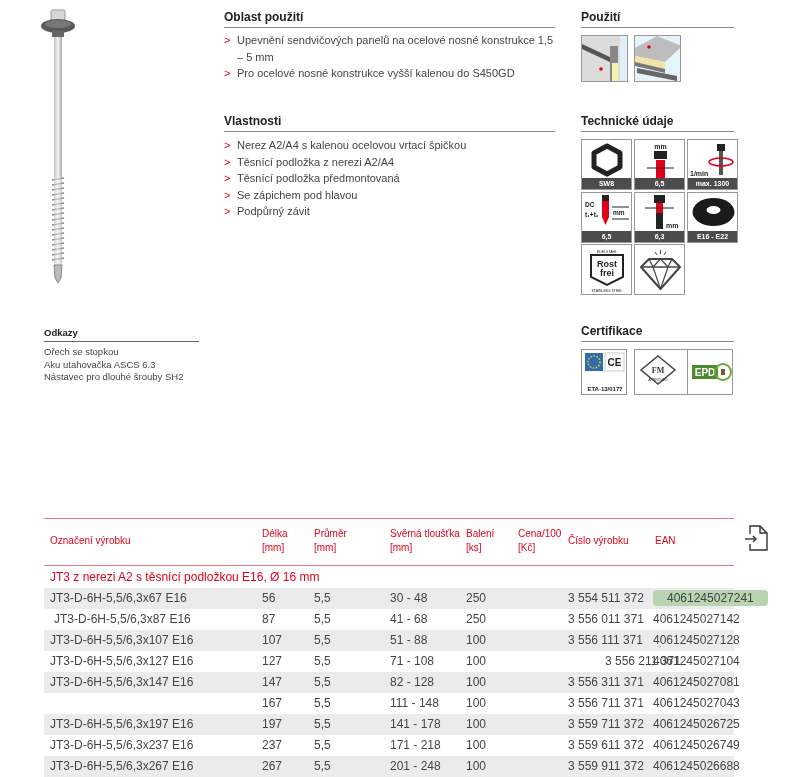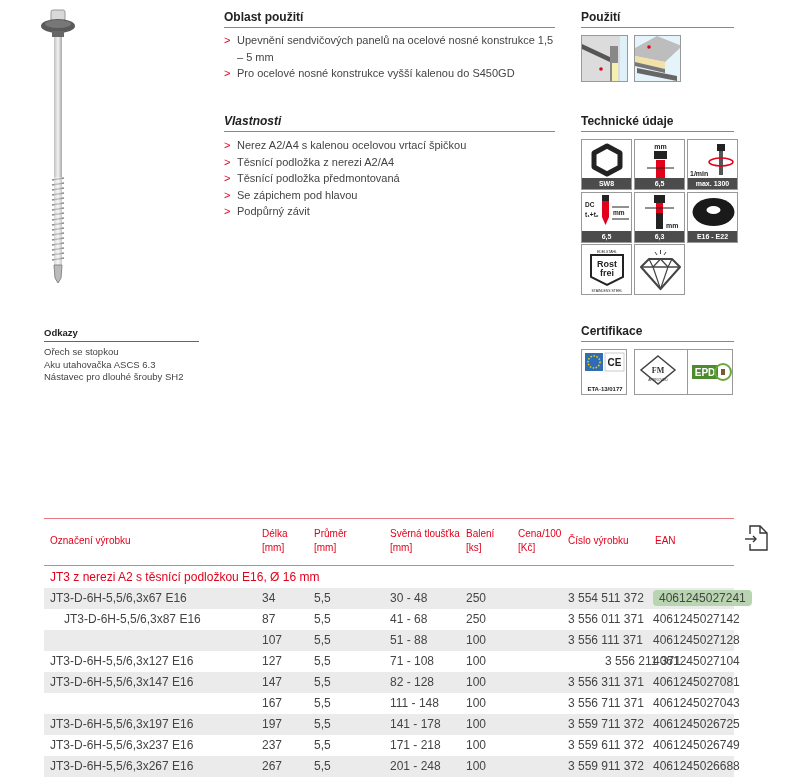--- a/index.html
+++ b/index.html
@@ -31,21 +31,21 @@
   .tbl { left: 44px; top: 518px; width: 690px; }
   .tbl .top-line { height: 1px; background: #e87a85; }
   .thead { position: relative; height: 46px; }
   .thead .th { position: absolute; top: 8px; color: #e2001a; font-size: 10px; line-height: 14px; }
   .thead .th.single { top: 15px; }
   .tbl .mid-line { height: 1px; background: #e87a85; }
   .group-row { height: 22px; line-height: 22px; padding-left: 6px; color: #e2001a; font-size: 12px; }
   .row { position: relative; height: 21px; line-height: 21px; font-size: 12px; color: #444; }
   .row.gray { background: #ebebeb; }
   .row .td { position: absolute; top: 0; }
-  .ean-hl { background: #b8d4b0; border-radius: 4px; padding: 1px 6px; }
+  .ean-hl { background: #b8d4b0; border-radius: 4px; padding: 1px 14px; }
 
   .export-btn { left: 745px; top: 524px; width: 26px; height: 28px; cursor: pointer; }
 </style>
 </head>
 <body>
 
 <div class="abs product-img">
   <svg width="40" height="282" viewBox="0 0 40 282">
     <defs>
       <linearGradient id="shaft" x1="0" x2="1">
@@ -83,21 +83,21 @@
   </svg>
 </div>
 
 <div class="abs sec-title" style="left:224px; top:10px;">Oblast použití</div>
 <div class="abs sec-line" style="left:224px; top:27px; width:331px;"></div>
 <ul class="abs bullets" style="left:224px; top:32px; width:335px;">
   <li><span class="gt">&gt;</span><span>Upevnění sendvičových panelů na ocelové nosné konstrukce 1,5 – 5 mm</span></li>
   <li><span class="gt">&gt;</span><span>Pro ocelové nosné konstrukce vyšší kalenou do S450GD</span></li>
 </ul>
 
-<div class="abs sec-title" style="left:224px; top:114px;font-style:italic;">Vlastnosti</div>
+<div class="abs sec-title" style="left:224px; top:114px;">Vlastnosti</div>
 <div class="abs sec-line" style="left:224px; top:131px; width:331px;"></div>
 <ul class="abs bullets" style="left:224px; top:137px; width:335px;">
   <li><span class="gt">&gt;</span><span>Nerez A2/A4 s kalenou ocelovou vrtací špičkou</span></li>
   <li><span class="gt">&gt;</span><span>Těsnící podložka z nerezi A2/A4</span></li>
   <li><span class="gt">&gt;</span><span>Těsnící podložka předmontovaná</span></li>
   <li><span class="gt">&gt;</span><span>Se zápichem pod hlavou</span></li>
   <li><span class="gt">&gt;</span><span>Podpůrný závit</span></li>
 </ul>
 
 <div class="abs sec-title" style="left:581px; top:10px;">Použití</div>
@@ -262,39 +262,40 @@
         <div>[Kč]</div>
       </div>
     <div class="th single" style="left:524px;"><span>Číslo výrobku</span></div>
     <div class="th single" style="left:611px;"><span>EAN</span></div>
   </div>
   <div class="mid-line"></div>
   <div class="group-row">JT3 z nerezi A2 s těsnící podložkou E16, Ø 16 mm</div>
   <div id="rows">
       <div class="row gray">
         <div class="td" style="left: 6px;"><span>JT3-D-6H-5,5/6,3x67 E16</span></div>
-        <div class="td" style="left: 218px;"><span>34</span></div>
+        <div class="td" style="left: 218px;"><span>56</span></div>
         <div class="td" style="left: 270px;"><span>5,5</span></div>
         <div class="td" style="left: 346px;"><span>30 - 48</span></div>
         <div class="td" style="left: 422px;"><span>250</span></div>
         <div class="td" style="left: 474px;"><span></span></div>
         <div class="td" style="left: 524px;"><span>3 554 511 372</span></div>
         <div class="td" style="left: 609px;"><span class="ean-hl">4061245027241</span></div>
       </div>
       <div class="row">
-        <div class="td" style="left: 20px;"><span>JT3-D-6H-5,5/6,3x87 E16</span></div>
+        <div class="td" style="left: 10px;"><span>JT3-D-6H-5,5/6,3x87 E16</span></div>
         <div class="td" style="left: 218px;"><span>87</span></div>
         <div class="td" style="left: 270px;"><span>5,5</span></div>
         <div class="td" style="left: 346px;"><span>41 - 68</span></div>
         <div class="td" style="left: 422px;"><span>250</span></div>
         <div class="td" style="left: 474px;"><span></span></div>
         <div class="td" style="left: 524px;"><span>3 556 011 371</span></div>
         <div class="td" style="left: 609px;"><span>4061245027142</span></div>
       </div>
       <div class="row gray">
+        <div class="td" style="left: 6px;"><span>JT3-D-6H-5,5/6,3x107 E16</span></div>
         <div class="td" style="left: 218px;"><span>107</span></div>
         <div class="td" style="left: 270px;"><span>5,5</span></div>
         <div class="td" style="left: 346px;"><span>51 - 88</span></div>
         <div class="td" style="left: 422px;"><span>100</span></div>
         <div class="td" style="left: 474px;"><span></span></div>
         <div class="td" style="left: 524px;"><span>3 556 111 371</span></div>
         <div class="td" style="left: 609px;"><span>4061245027128</span></div>
       </div>
       <div class="row">
         <div class="td" style="left: 6px;"><span>JT3-D-6H-5,5/6,3x127 E16</span></div>

